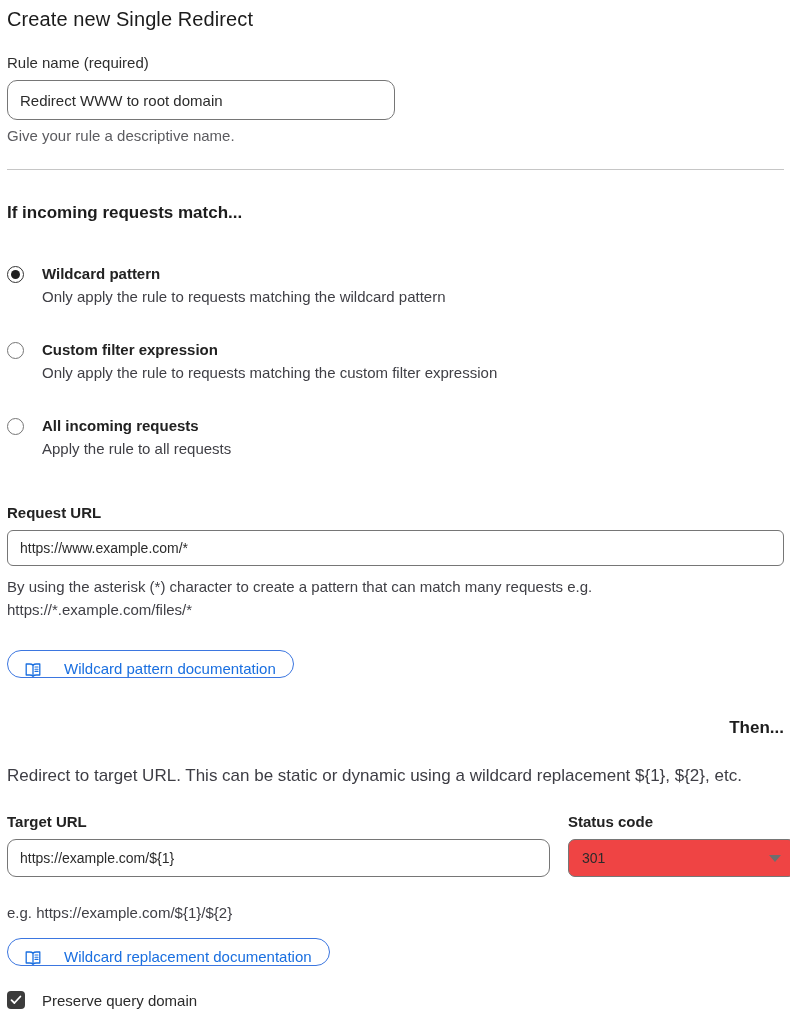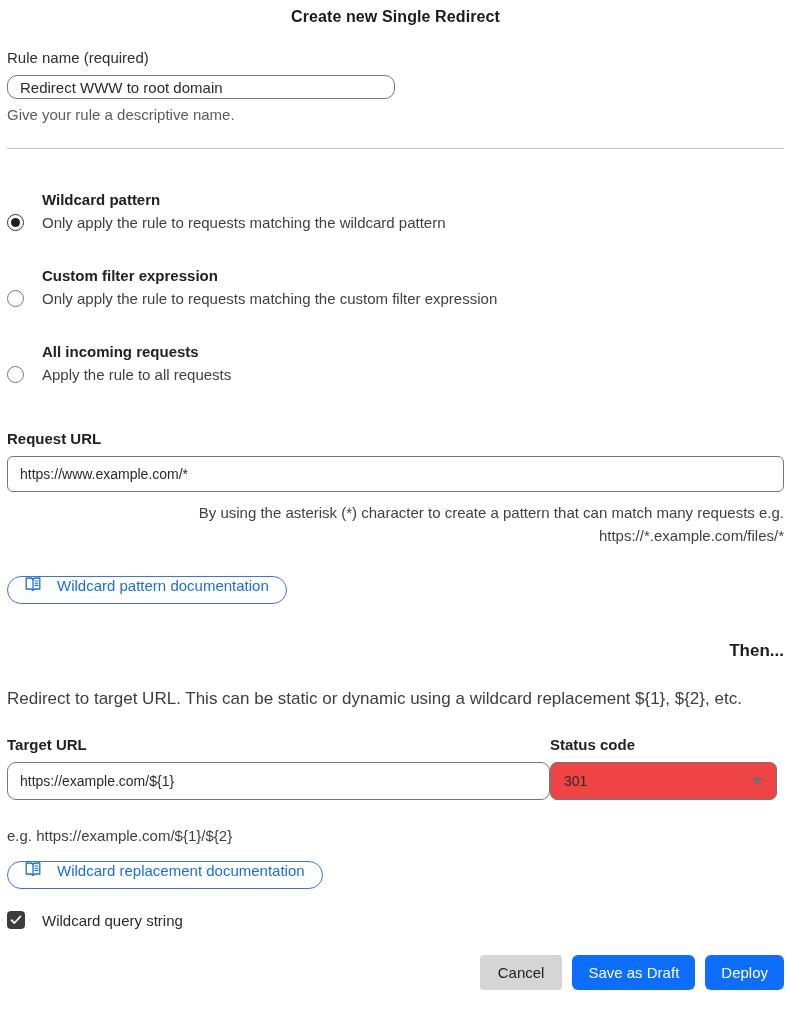--- a/index.html
+++ b/index.html
@@ -7,35 +7,34 @@
   body {
     width: 790px;
     height: 1031px;
     font-family: "Liberation Sans", "DejaVu Sans", sans-serif;
     color: #1f1f1f;
     overflow: hidden;
   }
   .page { padding: 8px 6px 0 7px; width: 790px; }
 
   .page-title {
-    font-size: 16px;
-    font-weight: 700;
+    font-size: 20px;
+    font-weight: 400;
     color: #1b1b1b;
     letter-spacing: 0.1px;
-    text-align: center;
   }
 
   .field-label { font-size: 15px; color: #2e2e2e; }
   .field-label.bold { font-weight: 700; color: #222; }
 
   .rule-name-group { margin-top: 23px; }
   .text-input {
     display: block;
     margin-top: 9px;
-    height: 24px;
+    height: 40px;
     border: 1px solid #767676;
     border-radius: 10px;
     padding: 0 12px;
     font-size: 15px;
     color: #2b2b2b;
     font-family: "Liberation Sans", sans-serif;
     outline: none;
     background: #fff;
   }
   .rule-name-input { width: 388px; }
@@ -43,21 +42,21 @@
 
   .divider { border: none; border-top: 1px solid #c6c6c6; margin-top: 25px; }
 
   .section-heading {
     margin-top: 33px;
     font-size: 17px;
     font-weight: 700;
     color: #1d1d1d;
   }
 
-  .radio-option { margin-top: 36px; display: flex; align-items: flex-end; }
+  .radio-option { margin-top: 36px; display: flex; align-items: flex-start; }
   .radio-option.first { margin-top: 42px; }
   .radio-circle {
     flex: 0 0 auto;
     width: 17px; height: 17px;
     border: 1.5px solid #767676;
     border-radius: 50%;
     margin-top: 1px;
     display: flex; align-items: center; justify-content: center;
     background: #fff;
     cursor: pointer;
@@ -68,43 +67,43 @@
     width: 9px; height: 9px;
     border-radius: 50%;
     background: #1f1f1f;
   }
   .radio-body { margin-left: 18px; }
   .radio-label { font-size: 15px; font-weight: 700; color: #222; }
   .radio-desc { margin-top: 6px; font-size: 15px; color: #3f3f45; }
 
   .request-url-group { margin-top: 47px; }
   .full-input { width: 777px; height: 36px; border-radius: 6px; font-size: 14px; }
-  .pattern-helper { margin-top: 9px; font-size: 15px; color: #3f3f45; line-height: 23px; text-align: right; }
+  .pattern-helper { margin-top: 9px; font-size: 15px; color: #3f3f45; line-height: 23px; }
 
   .doc-pill {
     margin-top: 29px;
     display: inline-flex;
-    align-items: flex-start;
-    gap: 16px;
+    align-items: flex-end;
+    gap: 23px;
     height: 28px;
     padding: 0 17px;
     border: 1px solid #3b76e0;
     border-radius: 14px;
     background: #fff;
     color: #1a6fe0;
     font-size: 15px;
     font-family: "Liberation Sans", sans-serif;
     cursor: pointer;
   }
   .doc-pill svg { display: block; }
 
   .then-heading { margin-top: 37px; text-align: right; }
   .then-desc { margin-top: 28px; font-size: 17px; color: #3d3d44; }
 
-  .fields-row { margin-top: 27px; display: flex; gap: 0; }
+  .fields-row { margin-top: 27px; display: flex; gap: 18px; }
   .target-col { width: 543px; }
   .status-col { width: 227px; }
   .target-input { width: 543px; height: 38px; border-radius: 9px; font-size: 14px; }
   .select-box {
     margin-top: 9px;
     width: 227px; height: 38px;
     border: 1px solid #767676;
     border-radius: 7px;
     display: flex; align-items: center; justify-content: space-between;
     padding: 0 13px;
@@ -158,20 +157,21 @@
   <h1 class="page-title">Create new Single Redirect</h1>
 
   <div class="rule-name-group">
     <div class="field-label">Rule name (required)</div>
     <input type="text" class="text-input rule-name-input" value="Redirect WWW to root domain" style="">
     <div class="helper-text">Give your rule a descriptive name.</div>
   </div>
 
   <hr class="divider">
 
+  <h2 class="section-heading">If incoming requests match...</h2>
 
   <div class="radio-option first">
     <span class="radio-circle selected"></span>
     <div class="radio-body">
       <div class="radio-label">Wildcard pattern</div>
       <div class="radio-desc">Only apply the rule to requests matching the wildcard pattern</div>
     </div>
   </div>
 
   <div class="radio-option">
@@ -240,21 +240,21 @@
     </span>
     <span>Wildcard replacement documentation</span>
   </button>
 
   <div class="checkbox-row">
     <span class="checkbox">
       <svg width="12" height="10" viewBox="0 0 12 10" fill="none">
         <path d="M1.5 5.2 4.4 8l6-6.5" stroke="#ffffff" stroke-width="1.8" stroke-linecap="round" stroke-linejoin="round"></path>
       </svg>
     </span>
-    <span class="checkbox-label">Wildcard query string</span>
+    <span class="checkbox-label">Preserve query domain</span>
   </div>
 
   <div class="footer-actions">
     <button class="btn btn-cancel">Cancel</button>
     <button class="btn btn-primary">Save as Draft</button>
     <button class="btn btn-primary">Deploy</button>
   </div>
 
 </div>
 

